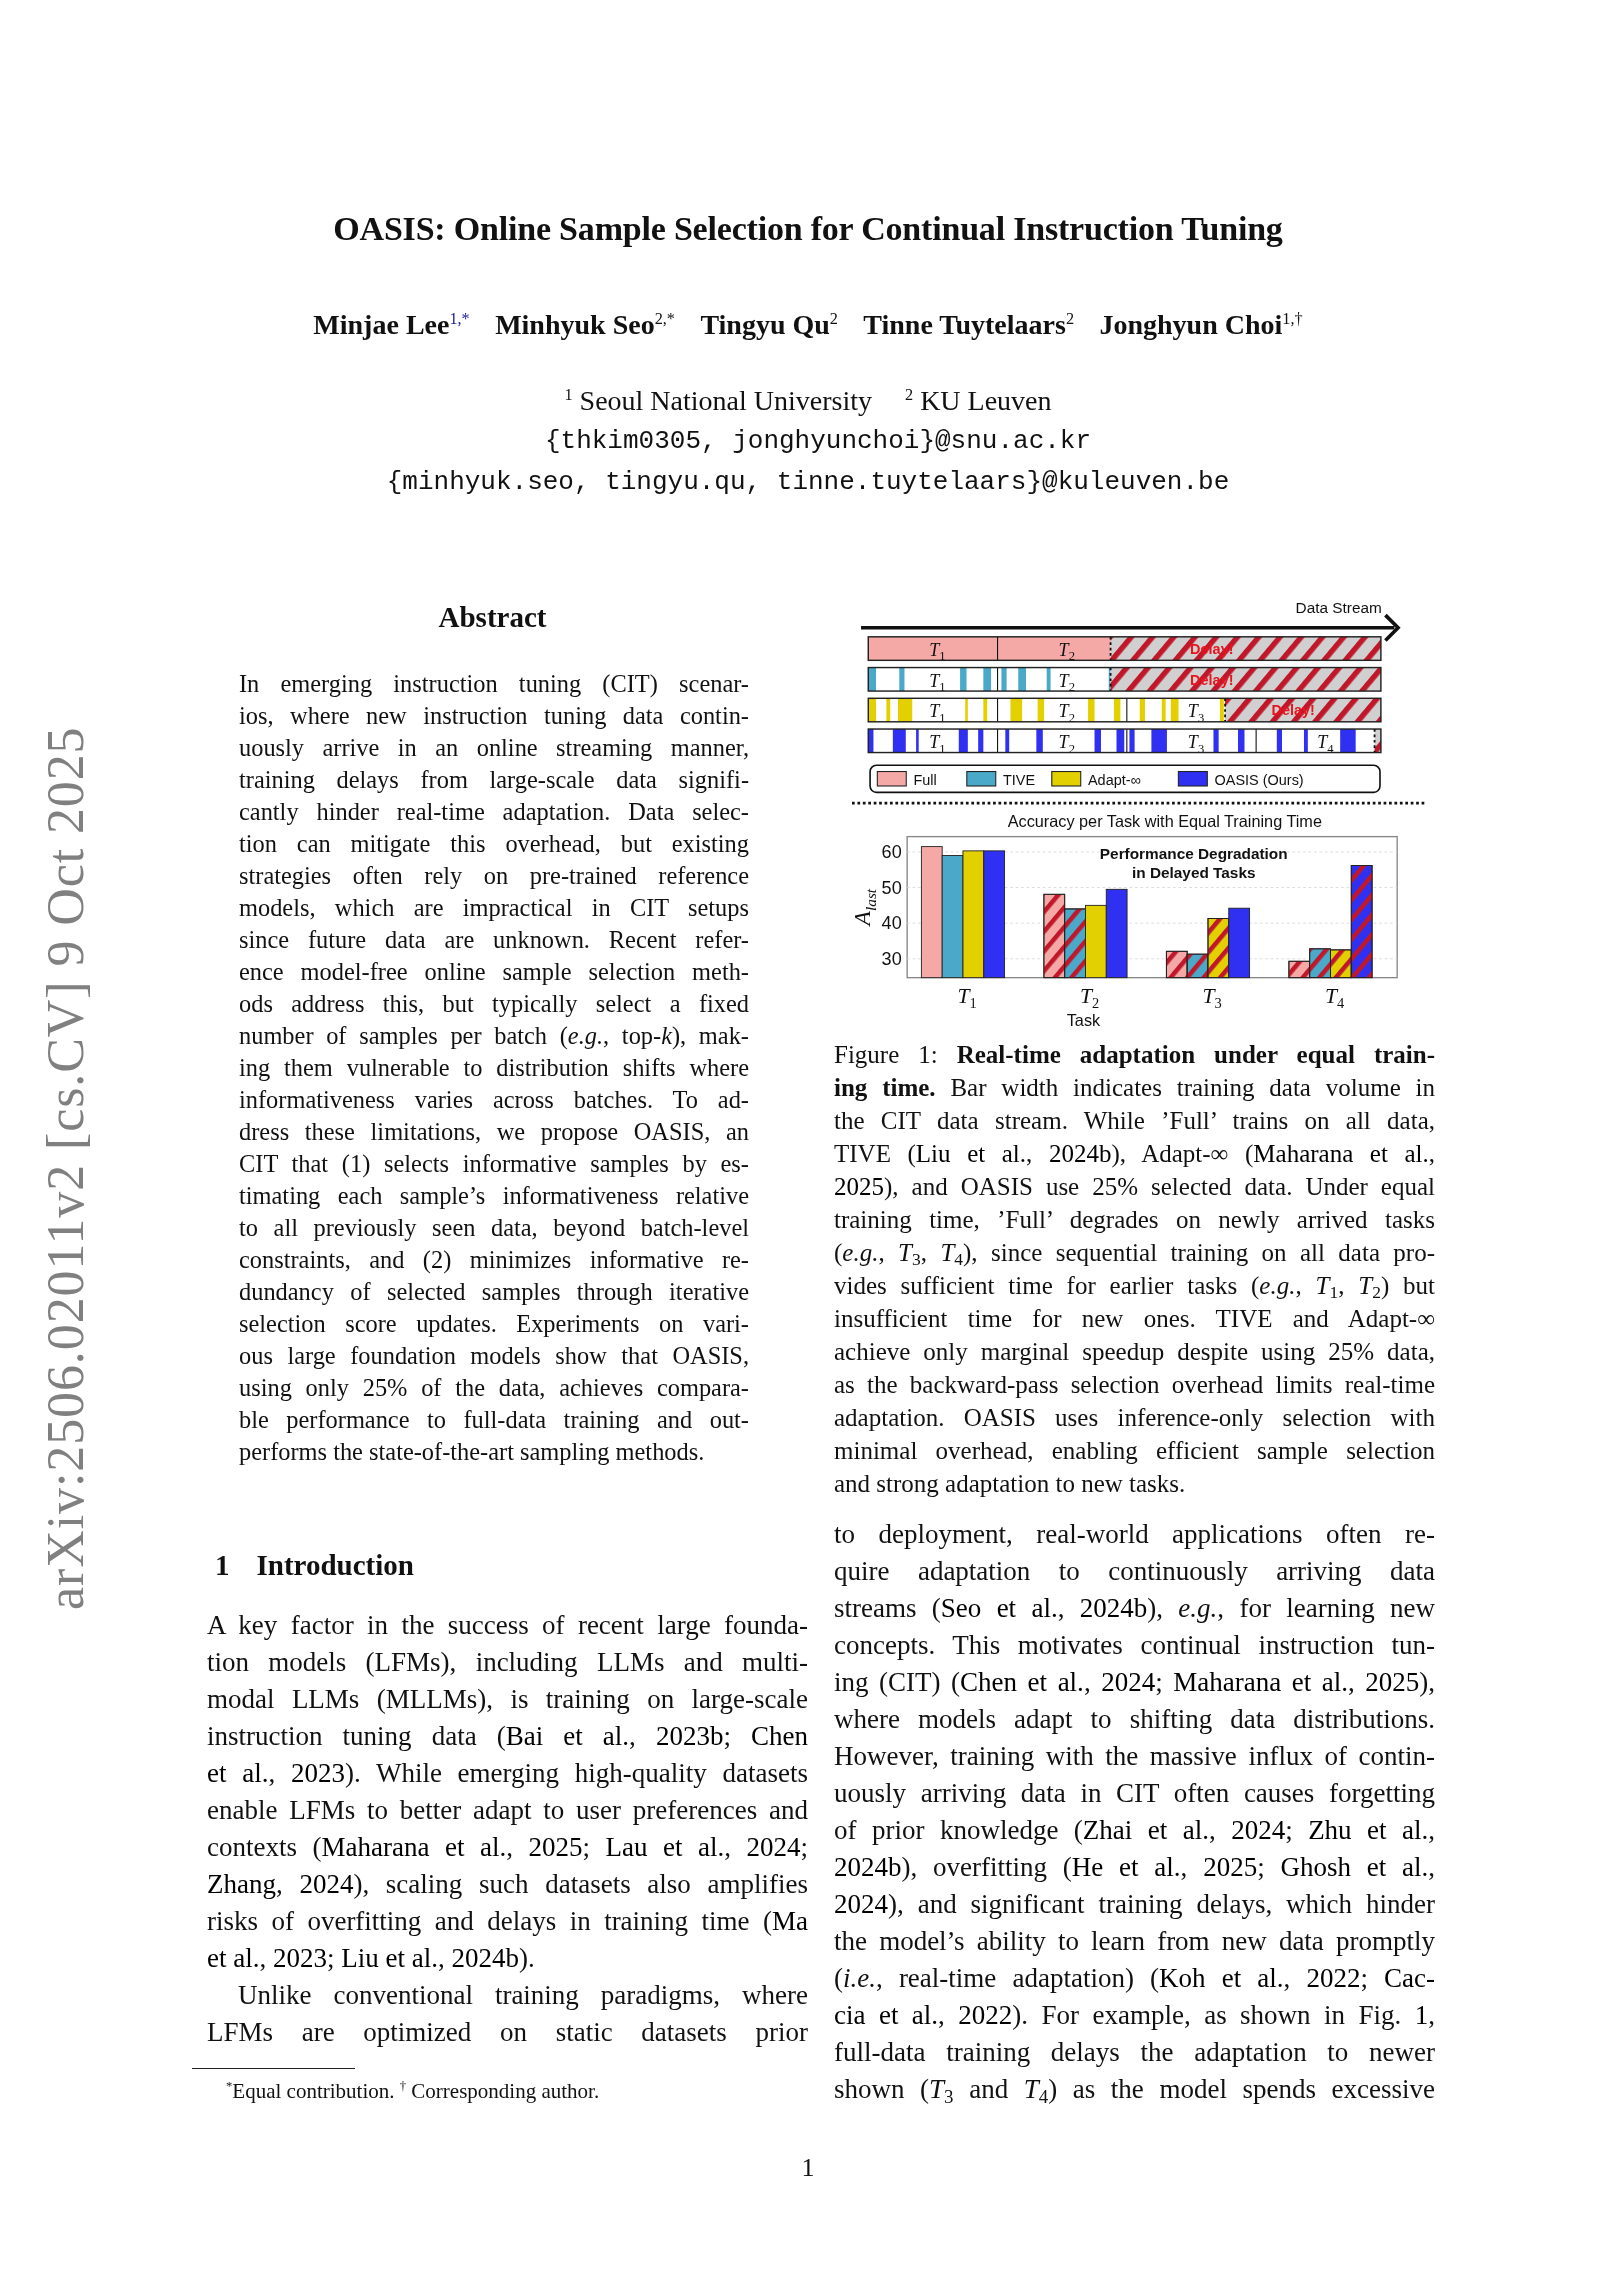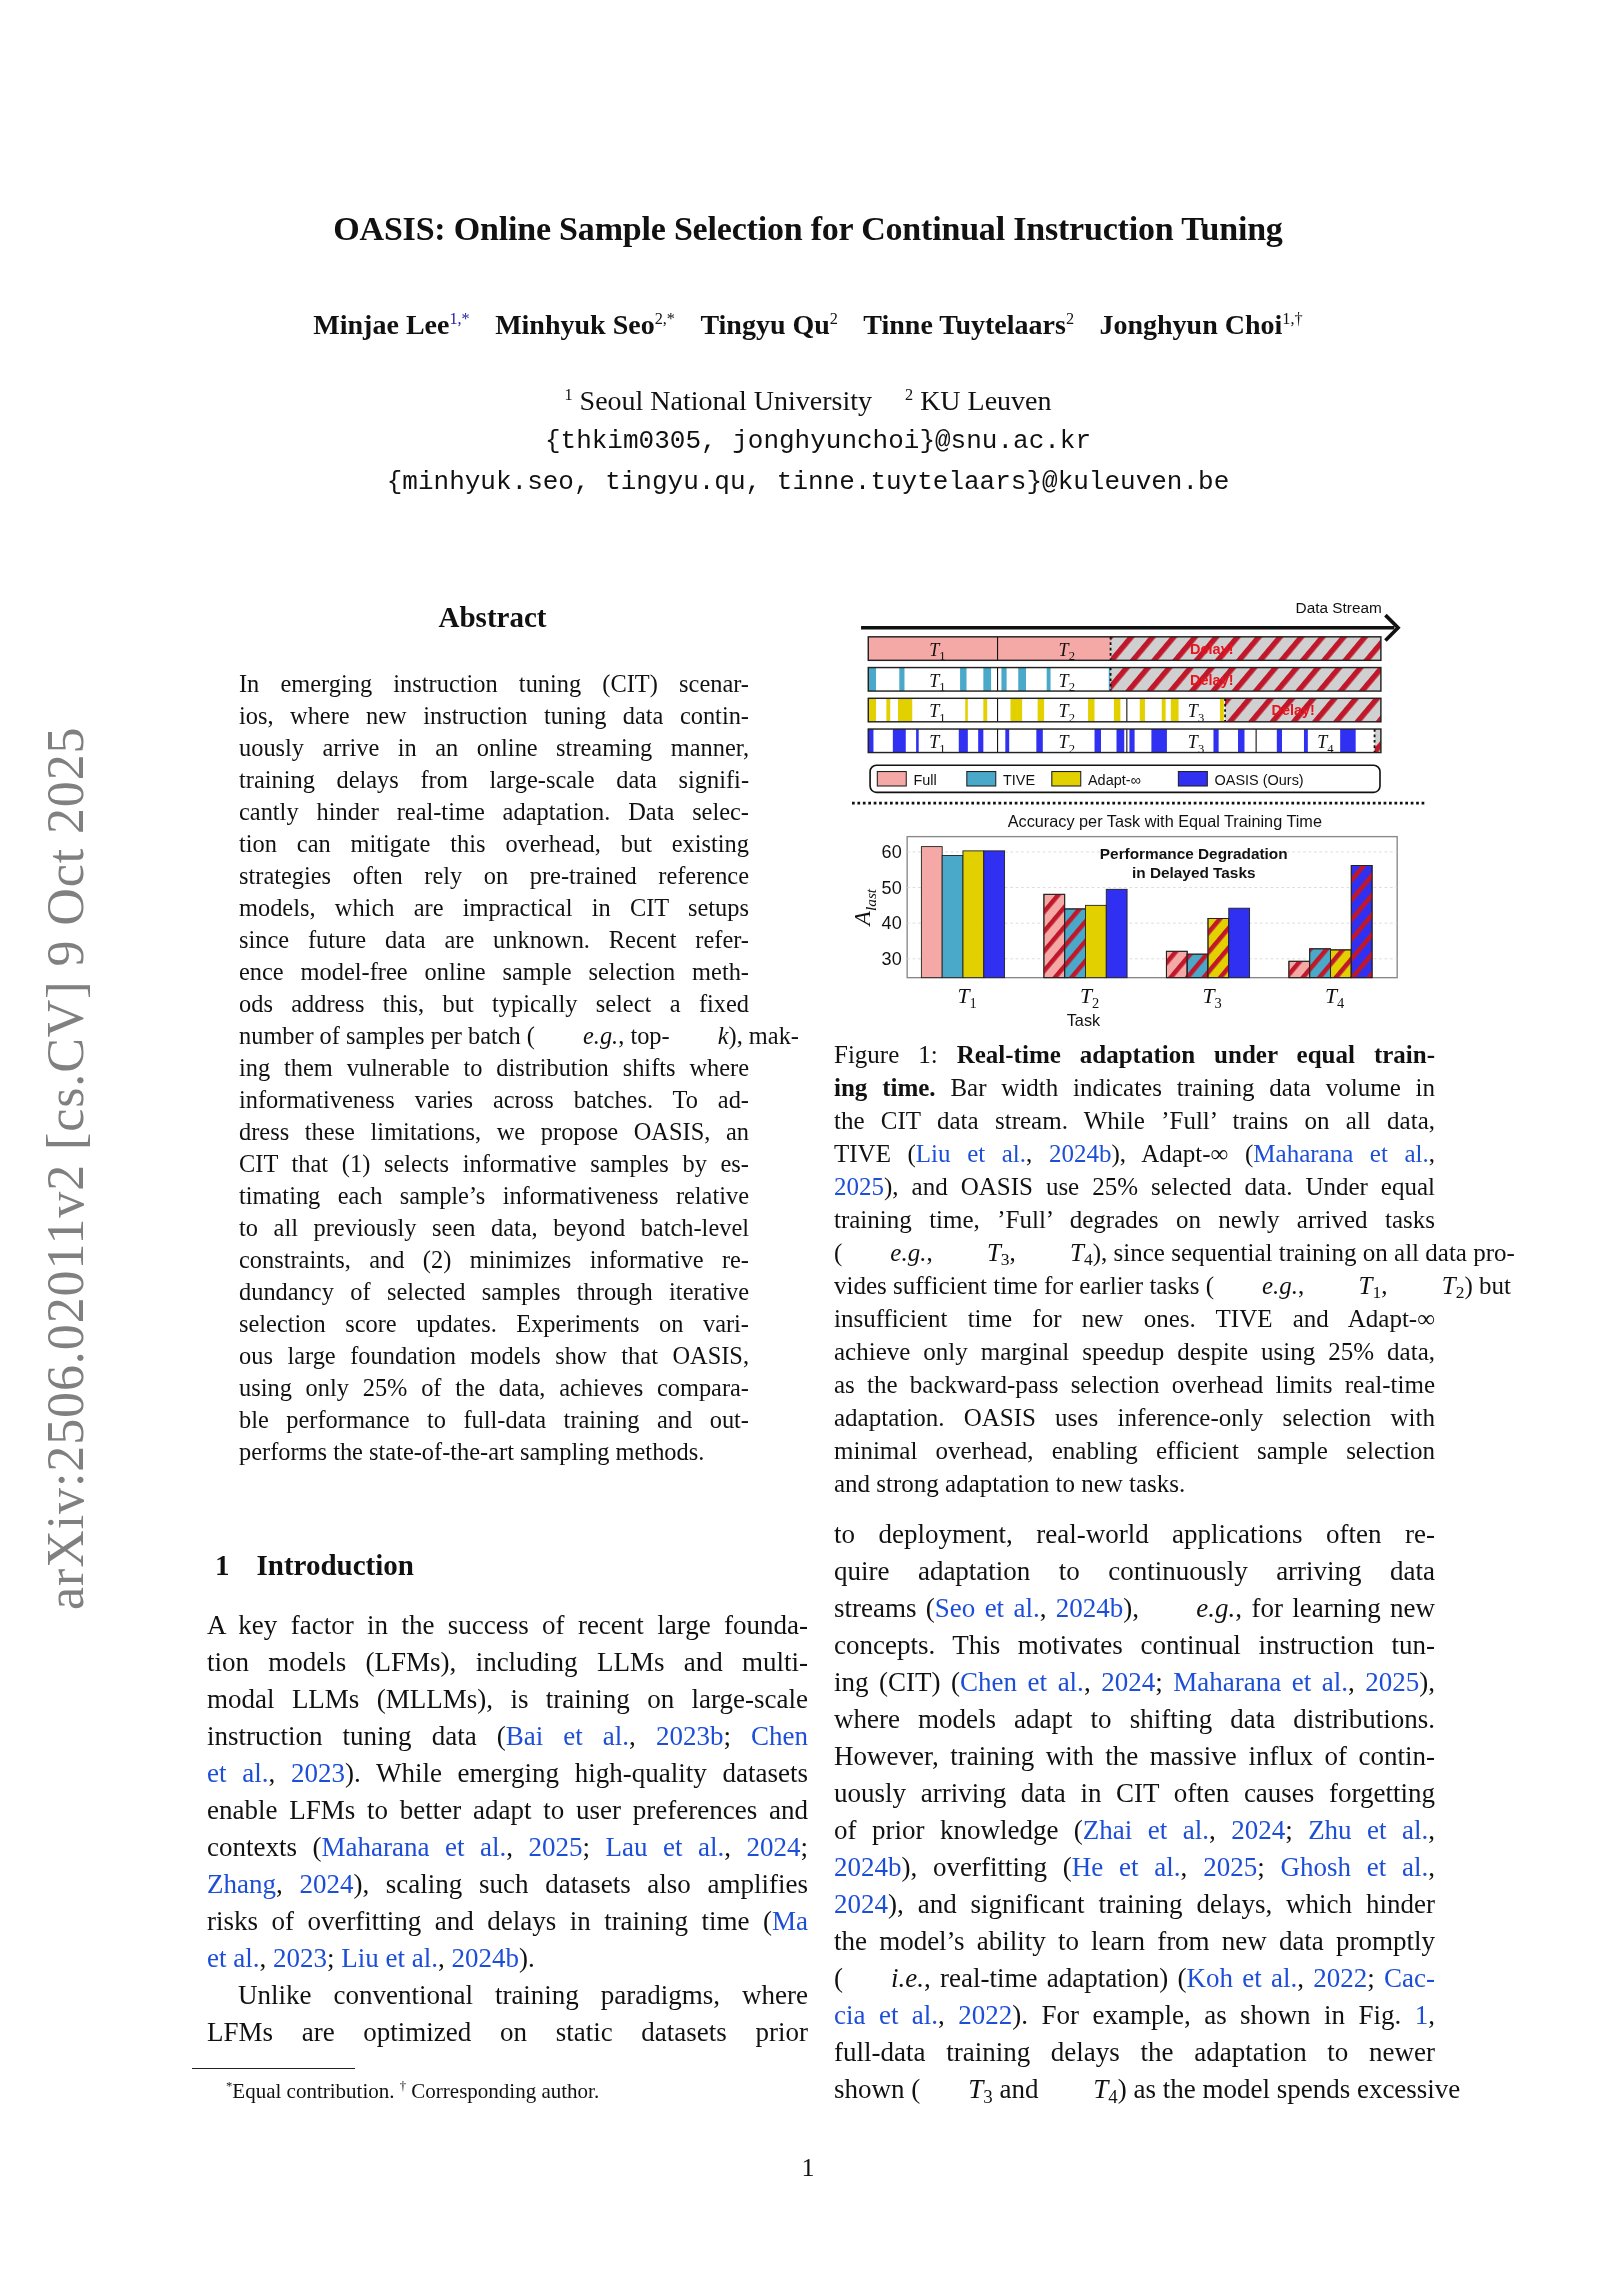--- a/index.html
+++ b/index.html
@@ -28,22 +28,22 @@
 
   .sec-h { left: 192px; top: 1549px; font-size: 29px; font-weight: bold; margin-left: 23px; }
   .sec-h .num { margin-right: 27px; }
 
   .col { font-size: 27px; line-height: 37px; }
   .col .ln { display: block; white-space: nowrap; text-align: justify; text-align-last: justify; height: 37px; }
   .col .ln.last { text-align-last: left; }
   .col .ln.indent { padding-left: 31px; }
   .left-col { left: 192px; width: 601px; top: 1607px; margin-left: 15px; }
   .right-col { left: 834px; width: 601px; top: 1516px; }
-  .cite { color: #1d4ed8; }
-  i { font-style: italic; margin-left: 48px; }
+  .cite { color: #000000; }
+  i { font-style: italic; }
   sub.m { font-size: 0.7em; vertical-align: -0.25em; font-style: normal; }
 
   .fn-rule { left: 192px; top: 2068px; width: 163px; height: 0.9px; background: #222; }
   .footnote { left: 226px; top: 2079px; font-size: 21px; }
   .footnote sup { font-size: 12.7px; }
   .pagenum { left: 0; width: 1616px; top: 2153px; text-align: center; font-size: 26px; }
 
   .caption { left: 834px; width: 601px; top: 1038px; font-size: 25px; line-height: 33px; }
   .caption .ln { display: block; white-space: nowrap; text-align: justify; text-align-last: justify; height: 33px; }
   .caption .ln.last { text-align-last: left; }

